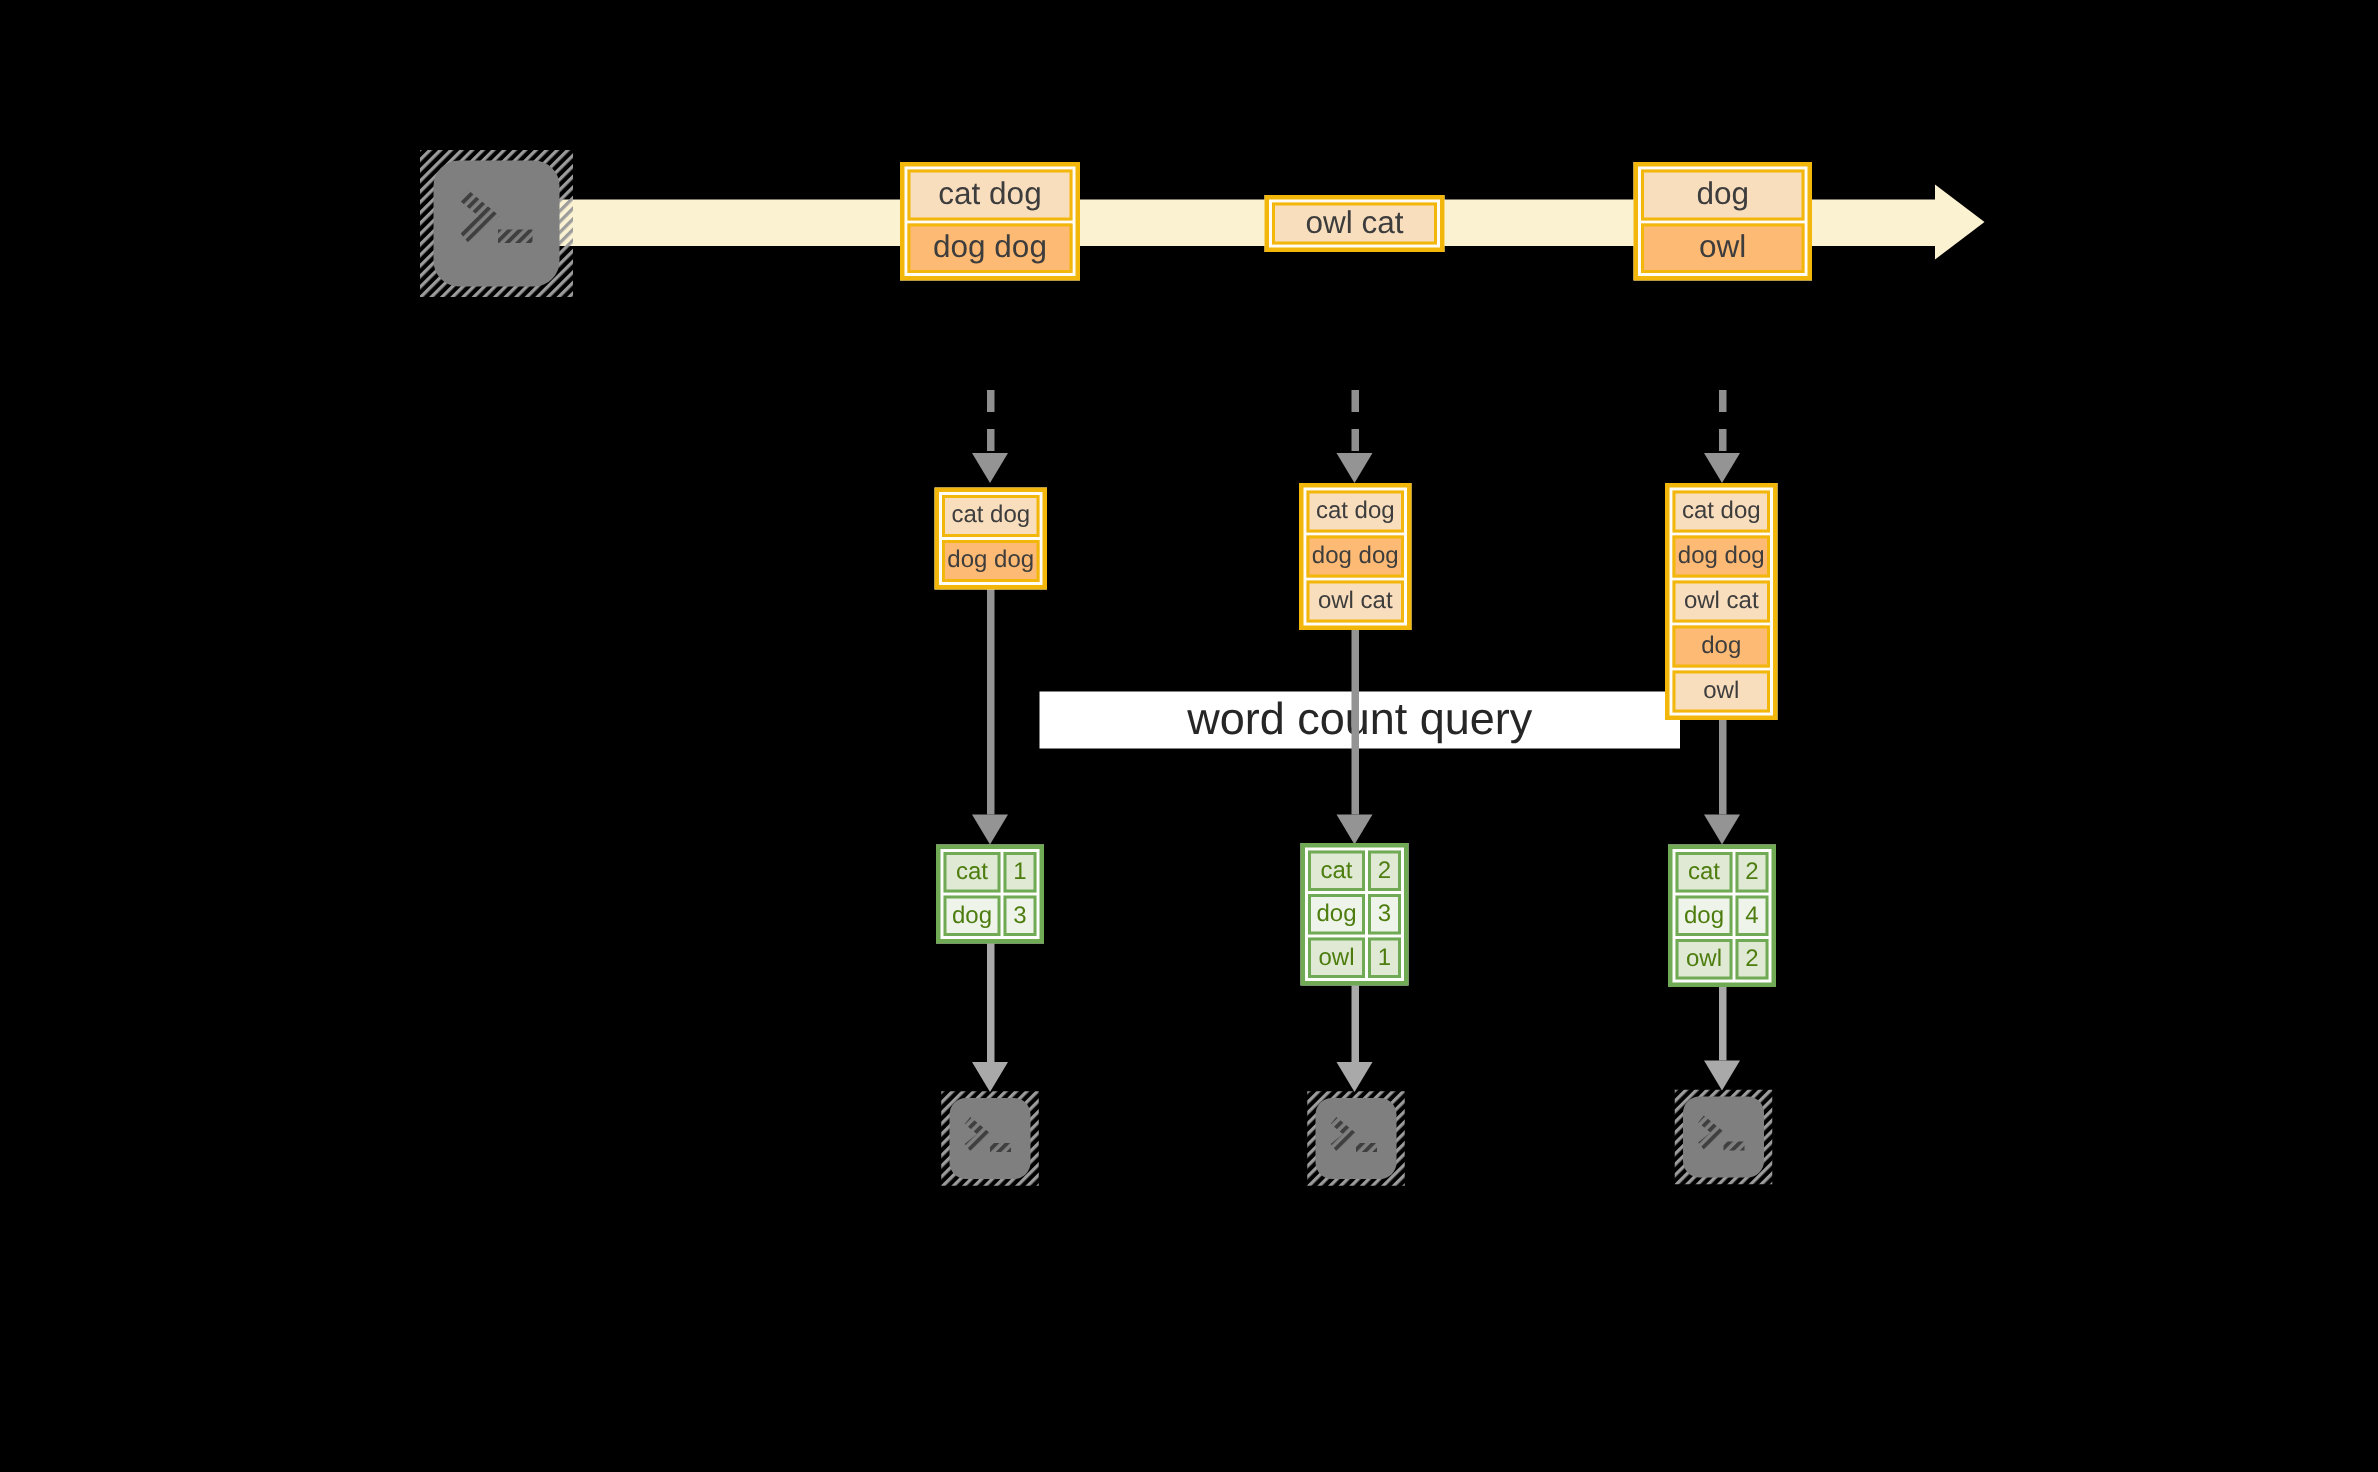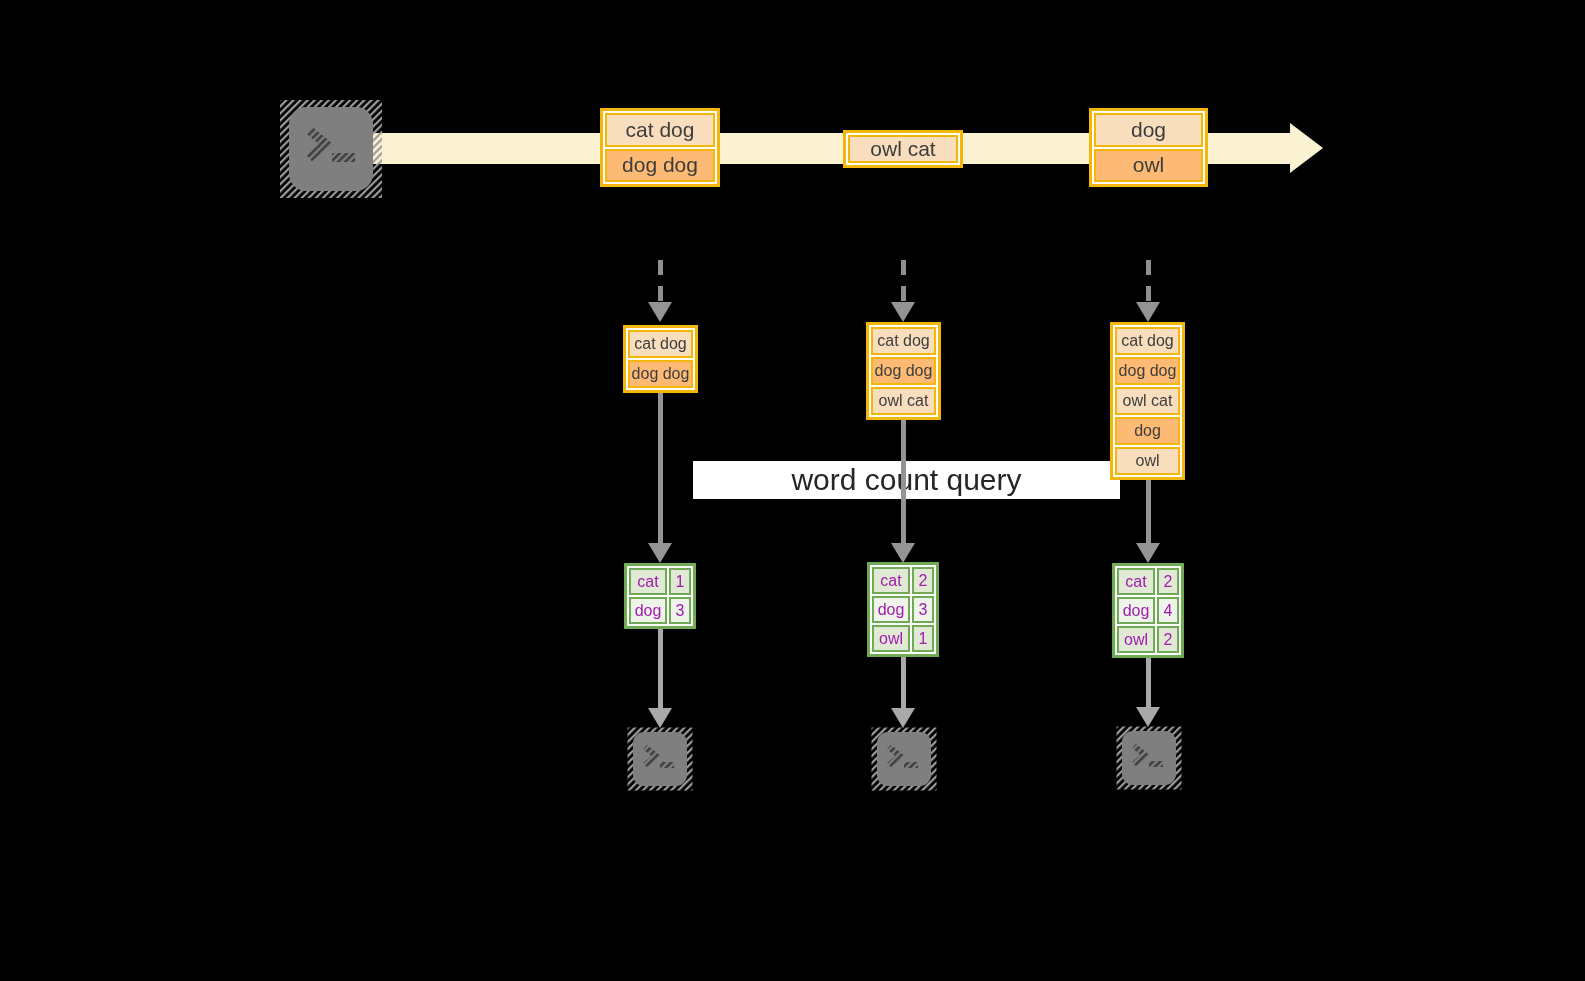--- a/index.html
+++ b/index.html
@@ -20,21 +20,21 @@
   .cell.dark{background:#f9debe;}
   .cell.light{background:#fdba74;}
   .topbox .cell{flex:1;font-size:21px;}
   .stack .cell{flex:none;height:28px;font-size:16px;}
 
   
   .gbox{position:absolute;z-index:3;box-sizing:border-box;border:3px solid #71aa55;background:#fdfefc;
         display:flex;flex-direction:column;gap:2px;padding:2px;width:72px;}
   .grow{display:flex;gap:2px;height:27px;}
   .gcell{box-sizing:border-box;border:2px solid #71aa55;display:flex;align-items:center;
-         justify-content:center;font-size:16px;color:#a21caf;}
+         justify-content:center;font-size:16px;color:#4d7c0f;}
   .gcell.word{flex:1;}
   .gcell.count{width:22px;}
   .grow.dark .gcell{background:#dfe9d4;}
   .grow.light .gcell{background:#eff4ea;}
 
   
   .vline{position:absolute;width:5px;background:#949494;z-index:2;}
   .vline.dashed{background:repeating-linear-gradient(to bottom,#8f8f8f 0 15px,transparent 15px 26px);}
   .vline.lite{background:#a9a9a9;}
   .ahead{position:absolute;width:0;height:0;z-index:2;

